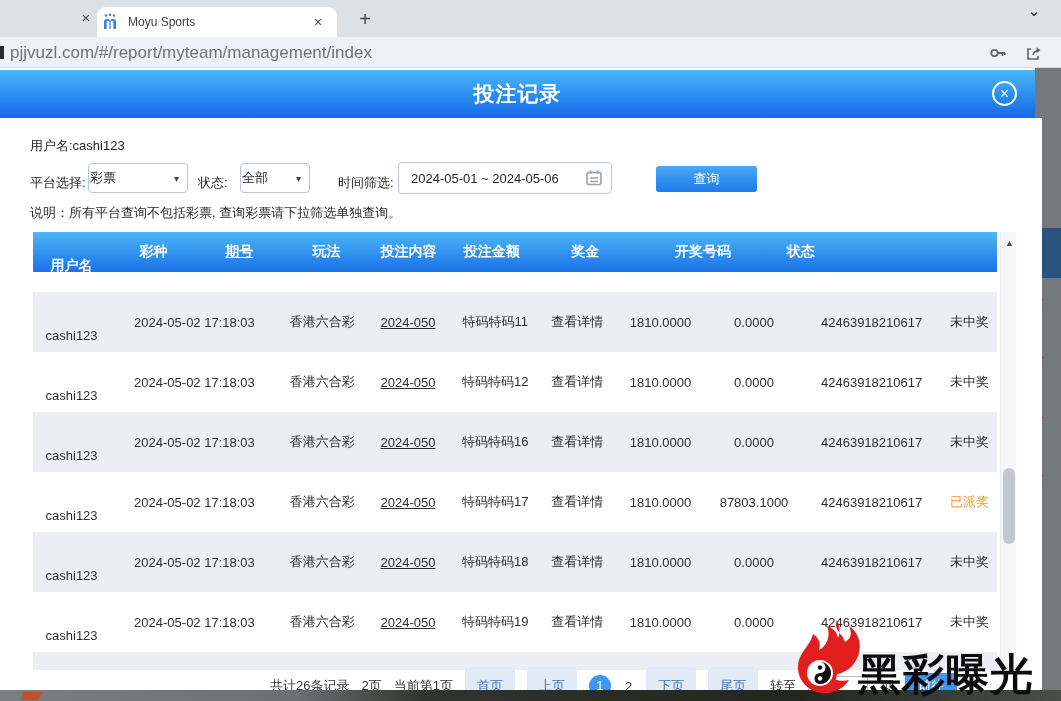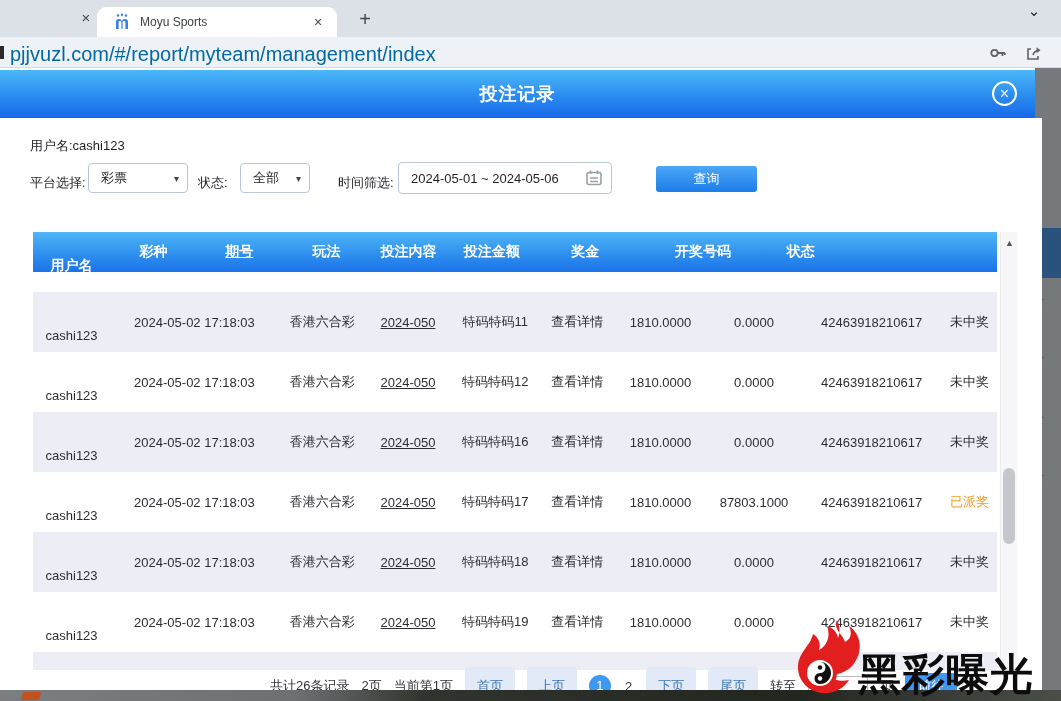--- a/index.html
+++ b/index.html
@@ -4,57 +4,57 @@
 <style>
   * { margin:0; padding:0; box-sizing:border-box; }
   html,body { width:1061px; height:701px; overflow:hidden; background:#fff;
               font-family:"Liberation Sans", sans-serif; }
 
   
   .tabstrip { position:absolute; left:0; top:0; width:1061px; height:37px; background:#dce1e7; }
   .tab-close-partial { position:absolute; left:76px; top:8px; width:20px; height:20px;
        font-size:15px; color:#44484d; text-align:center; line-height:20px; cursor:pointer; }
   .tab-active { position:absolute; left:97px; top:7px; width:240px; height:30px; background:#fff;
-       border-radius:9px 9px 0 0; display:flex; align-items:center; padding:0 10px 0 16px; }
+       border-radius:9px 9px 0 0; display:flex; align-items:center; padding:0 10px 0 4px; }
   .tab-favicon { width:18px; height:18px; margin-right:9px; flex:0 0 auto; }
   .tab-title { font-size:12px; color:#3c4043; flex:1 1 auto; white-space:nowrap; overflow:hidden; }
   .tab-close { width:18px; height:18px; font-size:14px; color:#44484d; text-align:center; line-height:18px; }
   .newtab { position:absolute; left:352px; top:7px; width:26px; height:26px; font-size:20px;
        color:#44484d; text-align:center; line-height:25px; font-weight:400; }
   .strip-chevron { position:absolute; left:1021px; top:-2px; width:26px; height:26px;
        font-size:15px; color:#202124; text-align:center; line-height:26px; }
 
   .urlbar { position:absolute; left:0; top:37px; width:1061px; height:31px; background:#eef1f5;
        border-bottom:1px solid #d7dadd; display:flex; align-items:center; }
   .url-clip { position:absolute; left:0; top:9px; width:4px; height:13px; background:#2a2a2a; }
-  .url-text { position:absolute; left:10px; top:6px; font-size:20px; color:#0369a1; }
+  .url-text { position:absolute; left:10px; top:6px; font-size:17px; color:#737373; }
   .urlbar-icons { position:absolute; right:18px; top:7px; display:flex; gap:18px; }
   .chrome-icon { width:18px; height:18px; }
 
   
   .bg-strip { position:absolute; left:1035px; top:68px; width:26px; height:622px;
        background:#76797c; overflow:hidden; }
   .bg-strip .band { position:absolute; left:0; top:160px; width:26px; height:50px; background:#29527c; }
   .bg-frag { position:absolute; left:-6px; width:30px; font-size:15px; color:#a34444; font-weight:bold; }
 
   
   .modal-header { position:absolute; left:0; top:70px; width:1035px; height:48px;
        background:linear-gradient(180deg,#4cb9f8 0%,#2a8bf0 55%,#1668ea 100%);
        display:flex; align-items:center; justify-content:center; }
-  .modal-title { color:#fff; font-size:18px; font-weight:bold; letter-spacing:1px; }
+  .modal-title { color:#fff; font-size:21px; font-weight:bold; letter-spacing:1px; }
   .modal-close { position:absolute; right:18px; top:11px; width:25px; height:25px; border:2px solid #fff;
        border-radius:50%; color:#fff; font-size:16px; text-align:center; line-height:22px; cursor:pointer; }
   .modal-body { position:absolute; left:0; top:118px; width:1042px; height:572px; background:#fff; }
 
   .username { position:absolute; left:30px; top:19px; font-size:13px; color:#1f1f24; }
 
   .filter-label { position:absolute; top:50px; font-size:13px; color:#1f1f24; line-height:30px; }
   .sel { position:absolute; top:45px; height:30px; border:1px solid #b9c6dc; border-radius:4px;
        background:#fff; font-size:13px; color:#1f1f24; display:flex; align-items:center;
-       padding:0 8px 0 12px; cursor:pointer; }
+       padding:0 8px 0 1px; cursor:pointer; }
   .sel .chev { margin-left:auto; font-size:10px; color:#444; padding-left:10px; }
   .datebox { position:absolute; left:398px; top:44px; width:214px; height:32px; border:1px solid #b9c6dc;
        border-radius:4px; display:flex; align-items:center; padding:0 8px 0 12px; font-size:13px;
        color:#1f1f24; cursor:pointer; }
   .datebox svg { margin-left:auto; }
   .query-btn { position:absolute; left:656px; top:48px; width:101px; height:26px; border:none;
        border-radius:3px; background:linear-gradient(180deg,#4ca7f6,#1c7ce9); color:#fff;
        font-size:13px; cursor:pointer; font-family:inherit; }
   .note { position:absolute; left:30px; top:86px; font-size:13px; color:#2a2a30; }
 
@@ -165,20 +165,21 @@
   <div class="datebox">
     <span>2024-05-01 ~ 2024-05-06</span>
     <svg width="18" height="18" viewBox="0 0 18 18">
       <rect x="2" y="3.5" width="14" height="12" rx="2" fill="none" stroke="#9aa0a6" stroke-width="1.6"></rect>
       <path d="M5.5 1.5 V5 M12.5 1.5 V5 M5 9 H13 M5 12.5 H13" stroke="#9aa0a6" stroke-width="1.6" fill="none"></path>
     </svg>
   </div>
 
   <button class="query-btn">查询</button>
 
+  <div class="note">说明：所有平台查询不包括彩票, 查询彩票请下拉筛选单独查询。</div>
 
   <div class="tbl">
     <div class="thead">
       <span class="c c1">用户名</span>
       <span class="c c3">彩种</span>
       <span class="c c4">期号</span>
       <span class="c c5">玩法</span>
       <span class="c c6">投注内容</span>
       <span class="c c7">投注金额</span>
       <span class="c c8">奖金</span>

